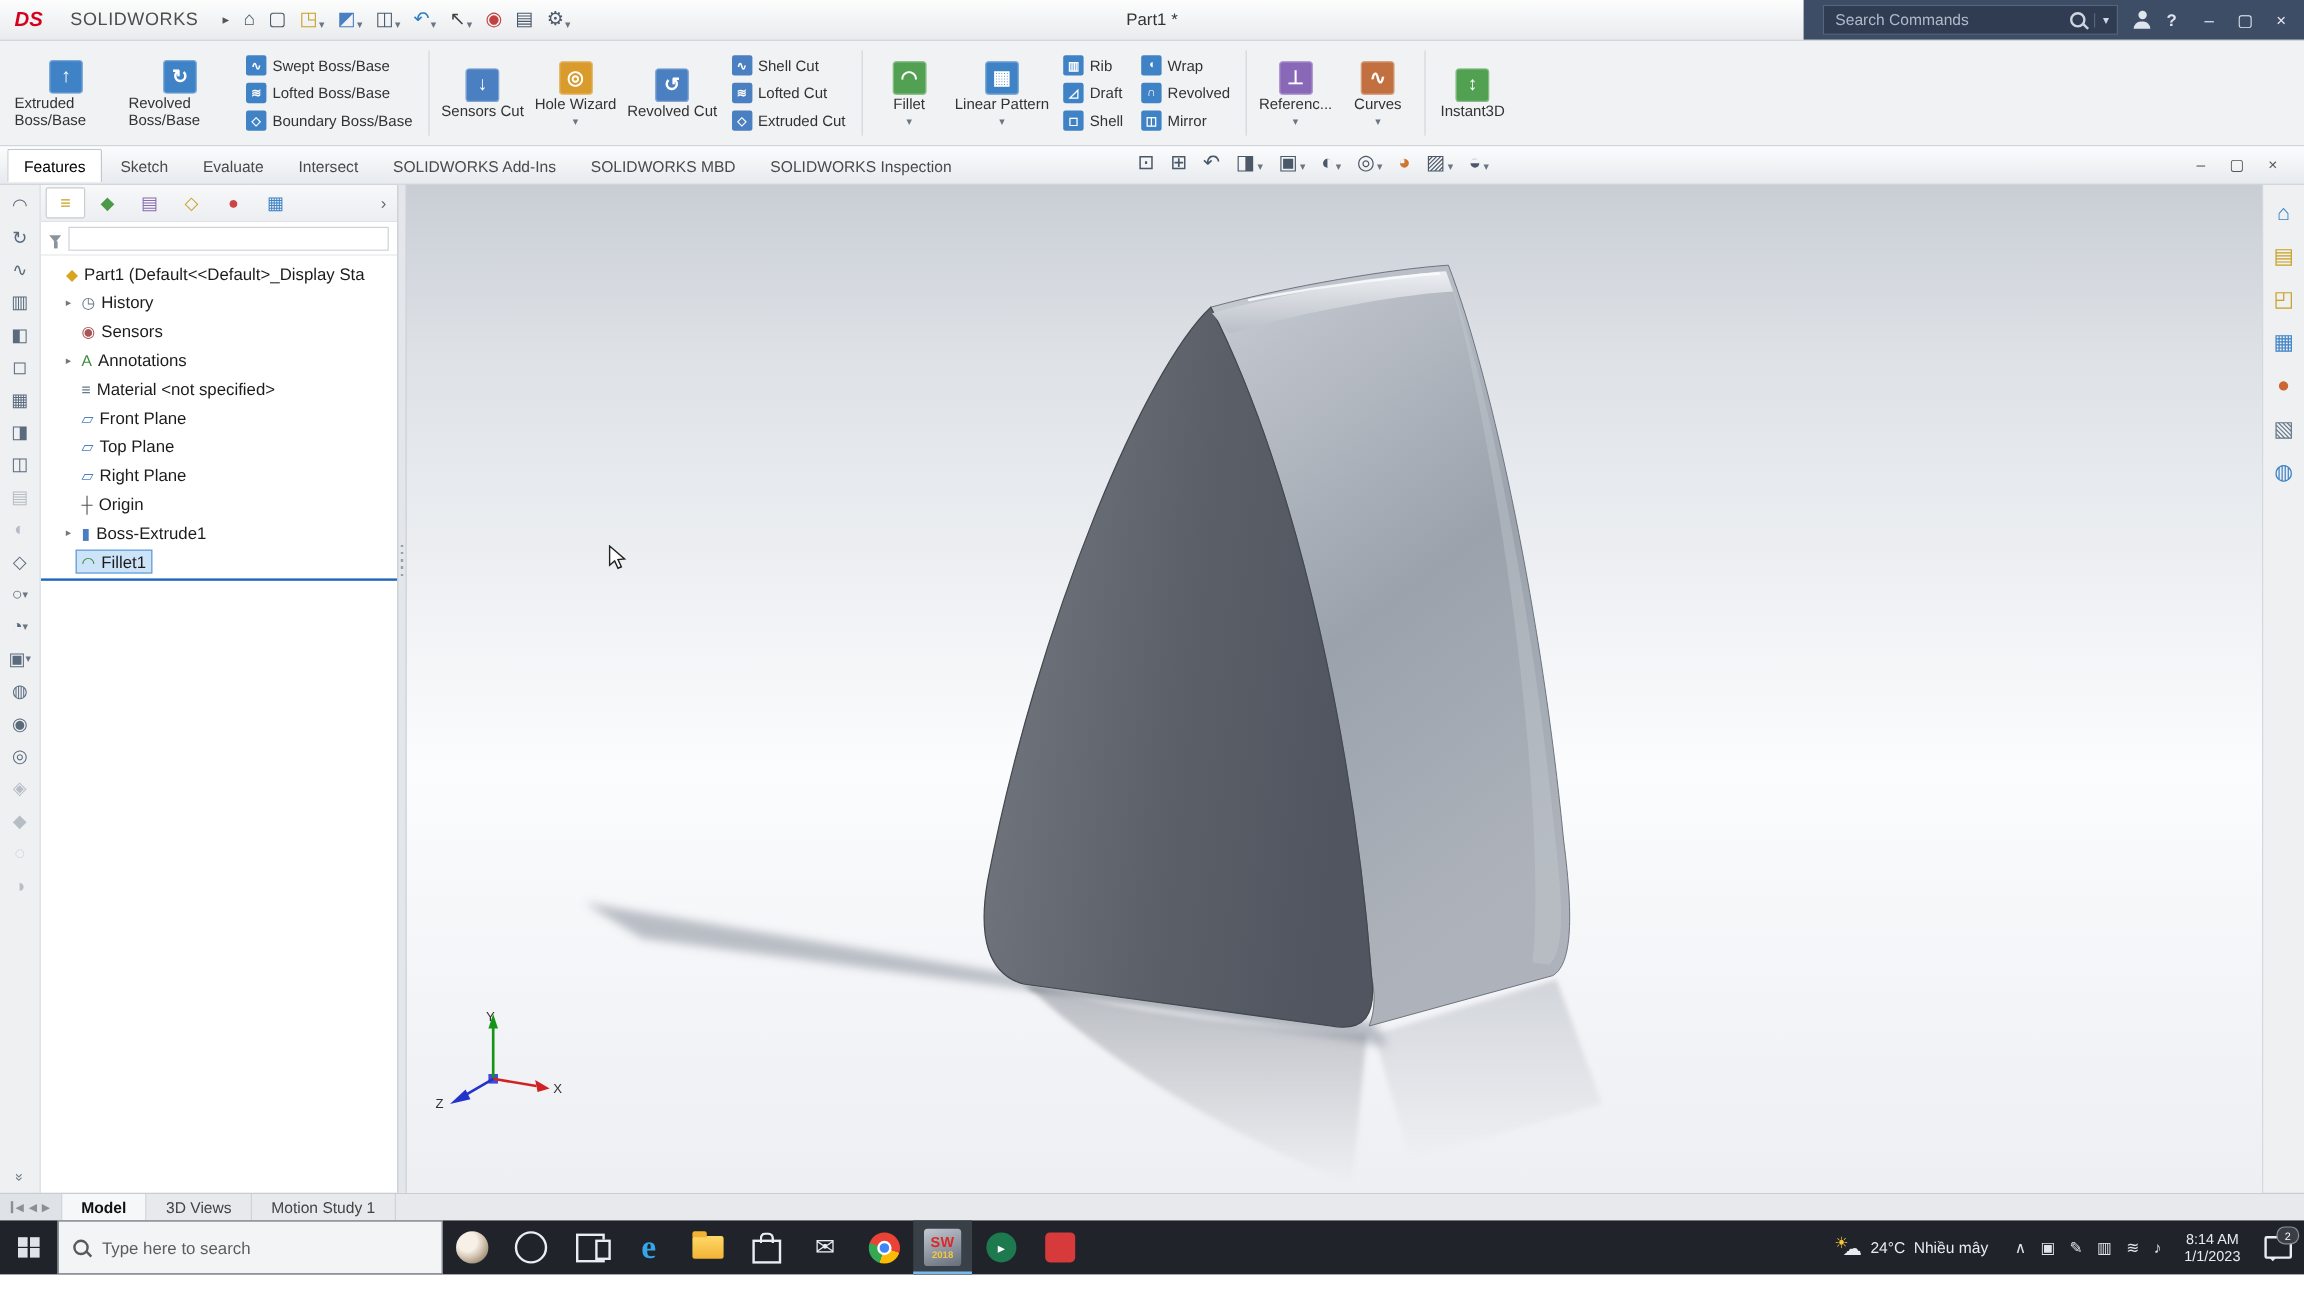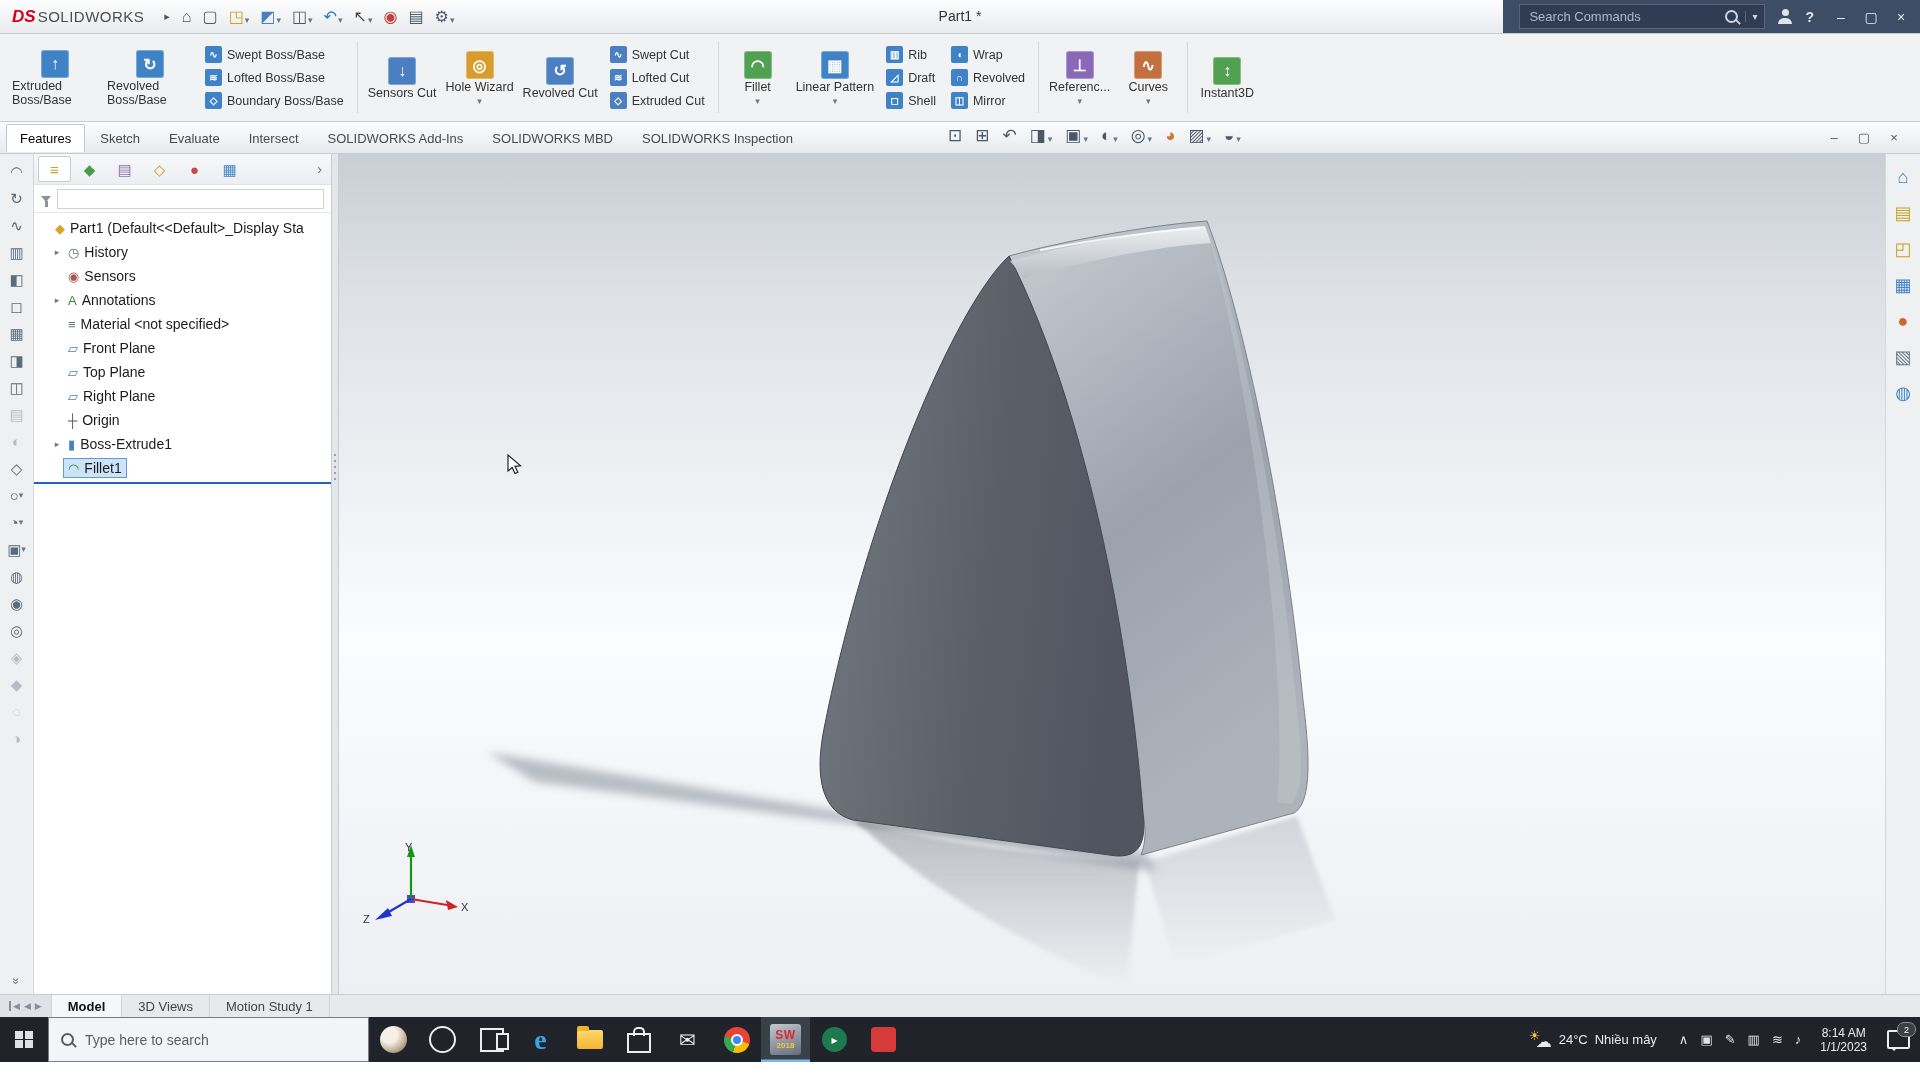--- a/index.html
+++ b/index.html
@@ -2,21 +2,21 @@
 <html><head>
 <meta charset="utf-8">
 <style>
   html,body{margin:0;padding:0}
   body{width:1920px;height:1080px;overflow:hidden;font-family:"Liberation Sans",sans-serif;font-size:13px;color:#222;background:#fff;position:relative}
   .app{width:1920px;height:1080px;display:flex;flex-direction:column}
 
   
   .titlebar{height:33px;display:flex;align-items:center;background:linear-gradient(#fdfdfd,#e9ebee);border-bottom:1px solid #c9ccd1;position:relative;flex:none}
   .logo{display:flex;align-items:center;padding:0 12px;height:100%}
-  .logomark{color:#d6001c;font-weight:bold;font-style:italic;font-size:17px;margin-right:2px}
+  .logomark{color:#d6001c;font-weight:bold;font-style:italic;font-size:17px;margin-right:23px}
   .logot{color:#4d4d4d;font-weight:normal;font-size:15px;letter-spacing:.5px}
   .flyout{color:#555;font-size:11px;margin:0 8px}
   .qat{display:flex;align-items:center;gap:3px}
   .qbtn{display:flex;align-items:flex-end;gap:1px;padding:3px 4px;border-radius:2px}
   .gly{display:inline-flex;align-items:center;justify-content:center;line-height:1}
   .caret{font-size:9px;color:#6a7682;line-height:1}
   .doctitle{position:absolute;left:50%;transform:translateX(-50%);line-height:33px;font-size:14px;color:#333}
   .tbright{margin-left:auto;display:flex;align-items:center;height:100%;background:#3e4d66;padding:0 4px 0 16px;gap:12px}
   .searchbox{display:flex;align-items:center;gap:7px;background:#2f3c52;border:1px solid #56647e;height:23px;padding:0 7px;width:230px}
   .searchbox input{flex:1;background:transparent;border:none;outline:none;color:#cfd6e2;font-size:13px;font-family:"Liberation Sans",sans-serif}
@@ -243,21 +243,21 @@
           <div class="lbl">Hole Wizard</div>
           <span class="gly" style="color: rgb(106, 118, 130); font-size: 9px;">▾</span>
         </div>
         <div class="bigbtn">
           <span class="tile" style="background: rgb(74, 127, 193);">↺</span>
           <div class="lbl">Revolved Cut</div>
         </div>
         <div class="smallcol">
           <div class="smallbtn">
             <span class="stile" style="background: rgb(74, 127, 193);">∿</span>
-            <span>Swept Cut</span>
+            <span>Shell Cut</span>
           </div>
           <div class="smallbtn">
             <span class="stile" style="background: rgb(74, 127, 193);">≋</span>
             <span>Lofted Cut</span>
           </div>
           <div class="smallbtn">
             <span class="stile" style="background: rgb(74, 127, 193);">◇</span>
             <span>Extruded Cut</span>
           </div>
         </div>

